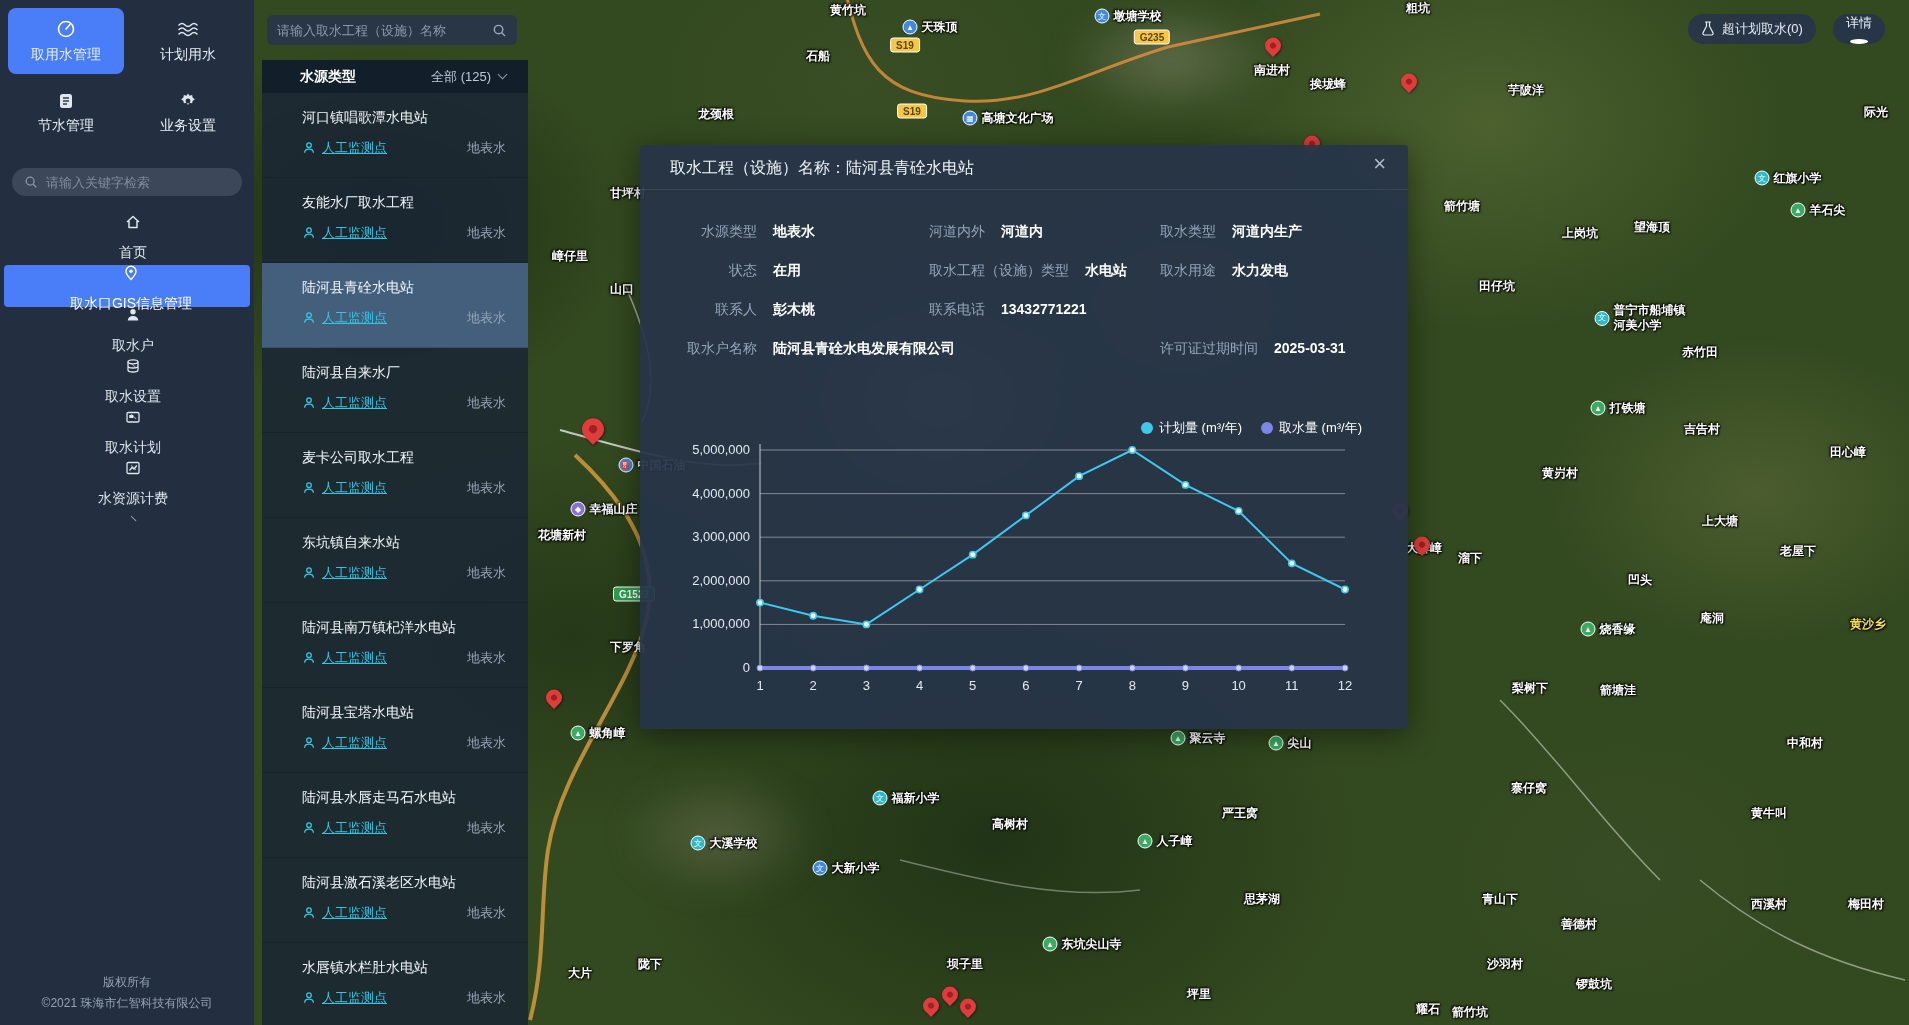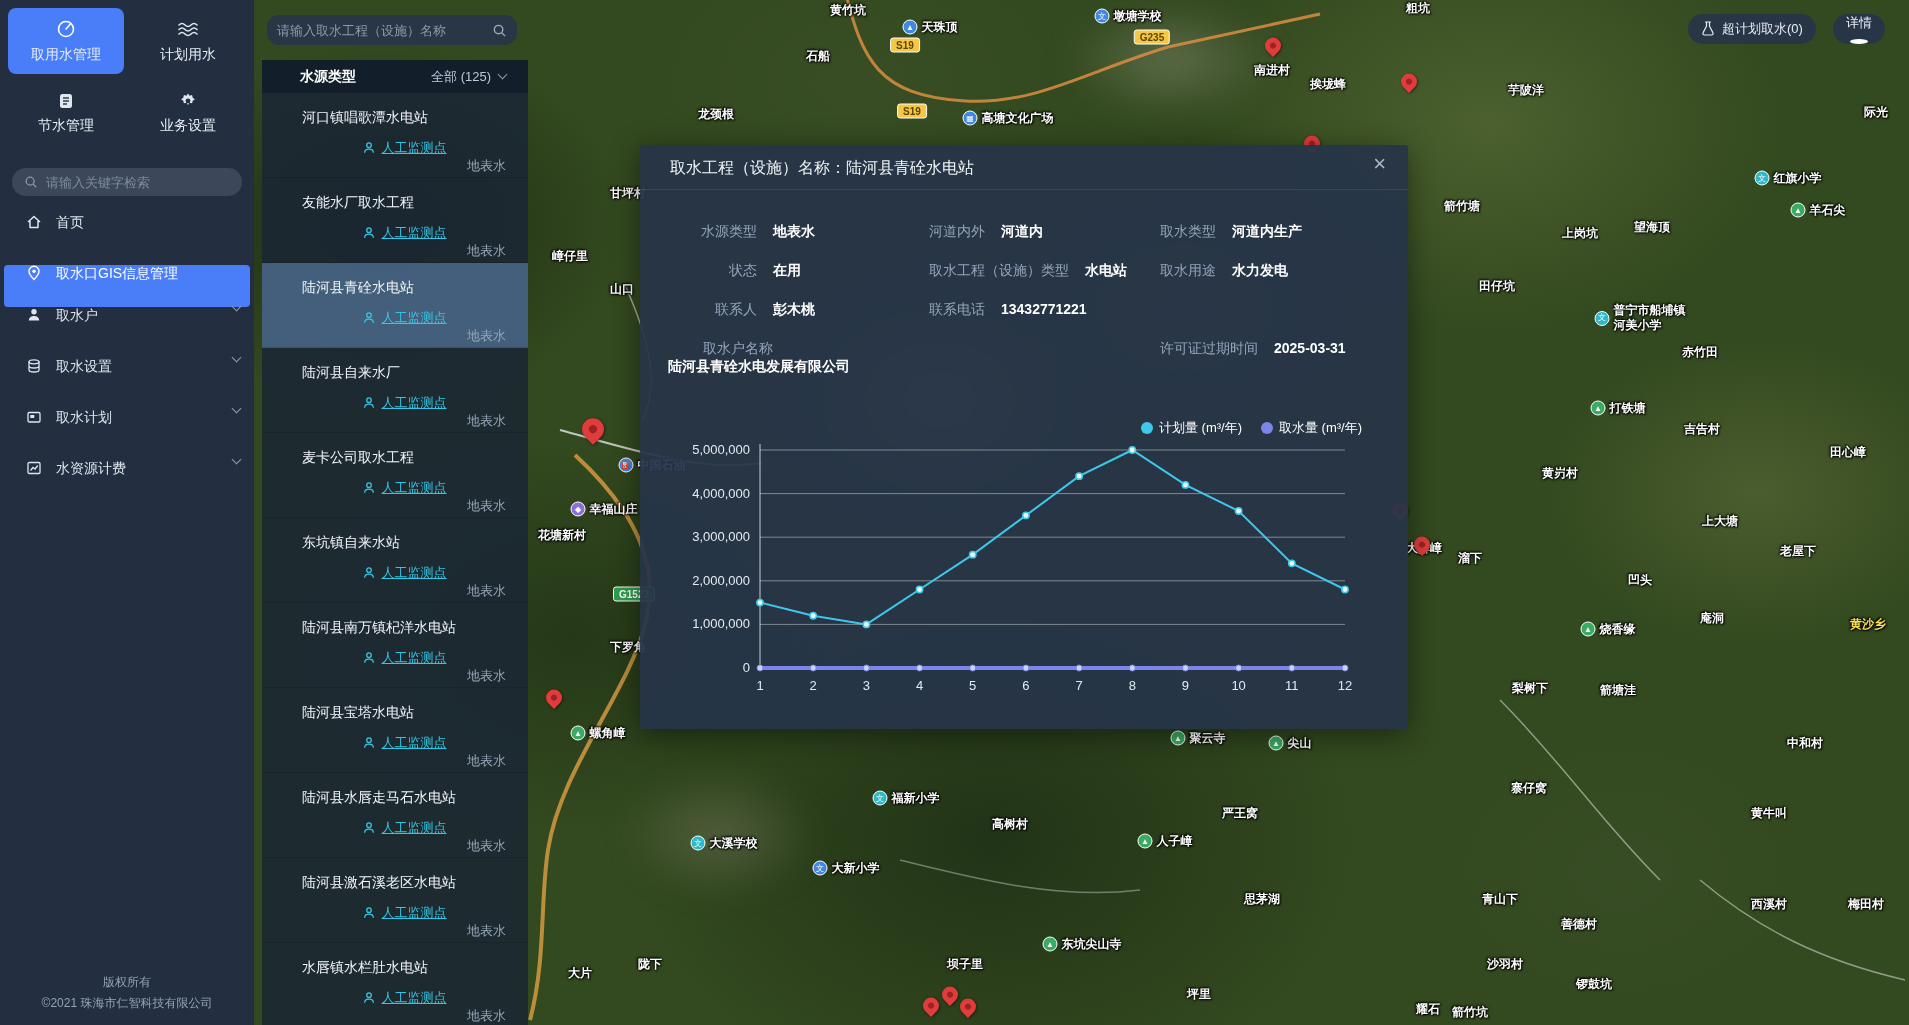--- a/index.html
+++ b/index.html
@@ -46,46 +46,46 @@
   .modbtn { height:66px; border-radius:8px; display:flex; flex-direction:column; align-items:center;
     justify-content:center; gap:7px; color:#e8eef5; font-size:14px; cursor:pointer; }
   .modbtn.active { background:#4a7df8; }
   .modbtn svg { display:block; }
   .sb-search { margin:14px 12px 10px; height:28px; background:#3c4759; border-radius:15px;
     display:flex; align-items:center; padding:0 12px; gap:8px; }
   .sb-search input { flex:1; background:transparent; border:none; outline:none; color:#dfe6ef;
     font-size:13px; font-family:inherit; }
   .sb-search input::placeholder { color:#7f8ca0; }
   .menu { margin-top:18px; }
-  .menu-item { position:relative; height:42px; display:flex; gap:14px;
-    padding:0 14px 0 26px; color:#dfe6ee; font-size:14px; cursor:pointer; }
+  .menu-item { position:relative; height:42px; display:flex; align-items:center; gap:14px;
+    padding:0 14px 0 26px; color:#dfe6ee; font-size:14px; cursor:pointer;flex-direction:column; }
   .menu-item .grow { flex:1; }
   .menu-item.active { background:#4a7df8; margin:0 4px; border-radius:4px; padding-left:22px; color:#fff; }
   .chev { width:7px; height:7px; border-right:1.5px solid #8e9bae; border-bottom:1.5px solid #8e9bae;
     transform:rotate(45deg); margin-top:-4px; }
   .copyright { position:absolute; bottom:12px; left:0; width:100%; text-align:center;
     color:#93a2b6; font-size:12px; line-height:1.7; }
 
   
   .fsearch { position:absolute; left:267px; top:15px; width:250px; height:30px; z-index:5;
-    background:rgba(40,54,72,.95); border-radius:12px; display:flex; align-items:center; padding:0 10px; }
+    background:rgba(40,54,72,.95); border-radius:6px; display:flex; align-items:center; padding:0 10px; }
   .fsearch input { flex:1; background:transparent; border:none; outline:none; color:#dfe6ef;
     font-size:13px; font-family:inherit; }
   .fsearch input::placeholder { color:#8b99ab; }
   .fpanel { position:absolute; left:262px; top:60px; width:266px; height:965px; z-index:5;
     background:rgba(26,38,53,.85); }
   .fhead { height:33px; background:rgba(18,29,42,.92); display:flex; align-items:center;
     padding:0 22px 0 38px; }
   .fhead .ttl { color:#fff; font-size:14px; font-weight:bold; flex:1; }
   .fhead .filter { color:#bcc8d8; font-size:13px; display:flex; align-items:center; gap:8px; cursor:pointer; }
   .fitem { height:85px; padding:16px 22px 0 40px; border-bottom:1px solid rgba(0,0,0,.14);
     cursor:pointer; }
   .fitem.active { background:rgba(74,104,138,.85); }
   .fitem .name { color:#f2f5f9; font-size:14px; }
-  .fitem .sub { margin-top:12px; display:flex; align-items:center;flex-direction:column; }
+  .fitem .sub { margin-top:12px; display:flex; align-items:center; }
   .fitem .mon { color:#35c5e3; font-size:13px; text-decoration:underline; display:flex;
     align-items:center; gap:6px; cursor:pointer; }
   .fitem .wtype { margin-left:auto; color:#97a5b7; font-size:13px; }
 
   
   .pill { position:absolute; top:14px; height:30px; background:rgba(39,52,74,.92); z-index:5;
     border-radius:16px; display:flex; align-items:center; gap:7px; padding:0 13px;
     color:#e6ecf4; font-size:13px; cursor:pointer; }
   .toggle-knob { width:18px; height:18px; border-radius:50%; background:#fff; }
 
@@ -519,21 +519,21 @@
                  <span class="vl">水力发电</span>
         </div>
         <div class="field c0" style="left: 12px; top: 156px;">
           <span class="lb">联系人</span>
                  <span class="vl">彭木桃</span>
         </div>
         <div class="field c1" style="left: 289px; top: 156px;">
           <span class="lb">联系电话</span>
                  <span class="vl">13432771221</span>
         </div>
-        <div class="field c0" style="left: 12px; top: 195px; flex-direction: column;">
+        <div class="field c0" style="left: 12px; top: 195px;">
           <span class="lb">取水户名称</span>
                  <span class="vl">陆河县青硂水电发展有限公司</span>
         </div>
         <div class="field c2" style="left: 520px; top: 195px;">
           <span class="lb">许可证过期时间</span>
                  <span class="vl">2025-03-31</span>
         </div>
       </div>
     <svg id="chart" width="718" height="292">
         <text x="105" y="254" text-anchor="end" fill="#e4eaf1" font-size="13" font-family="inherit">0</text>

